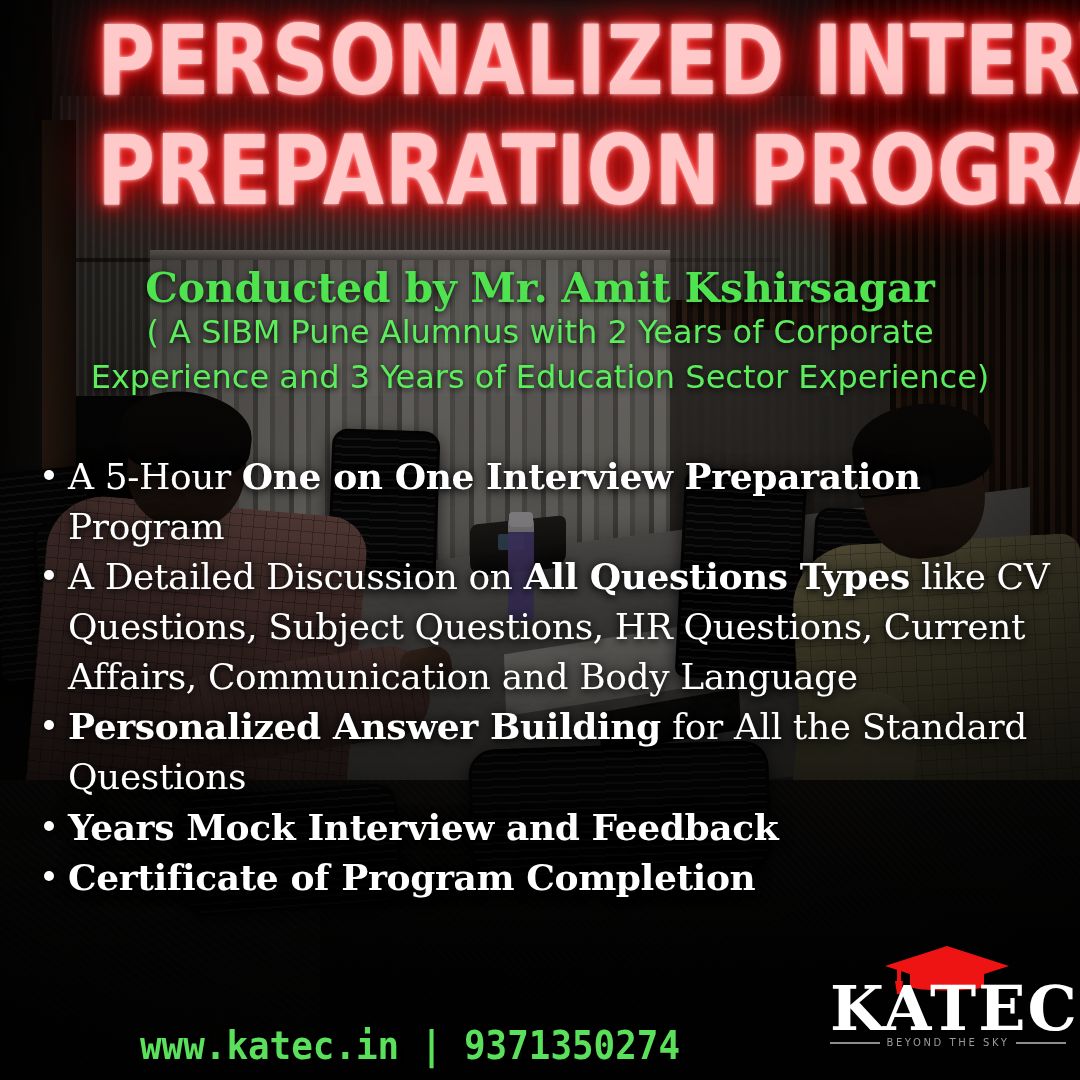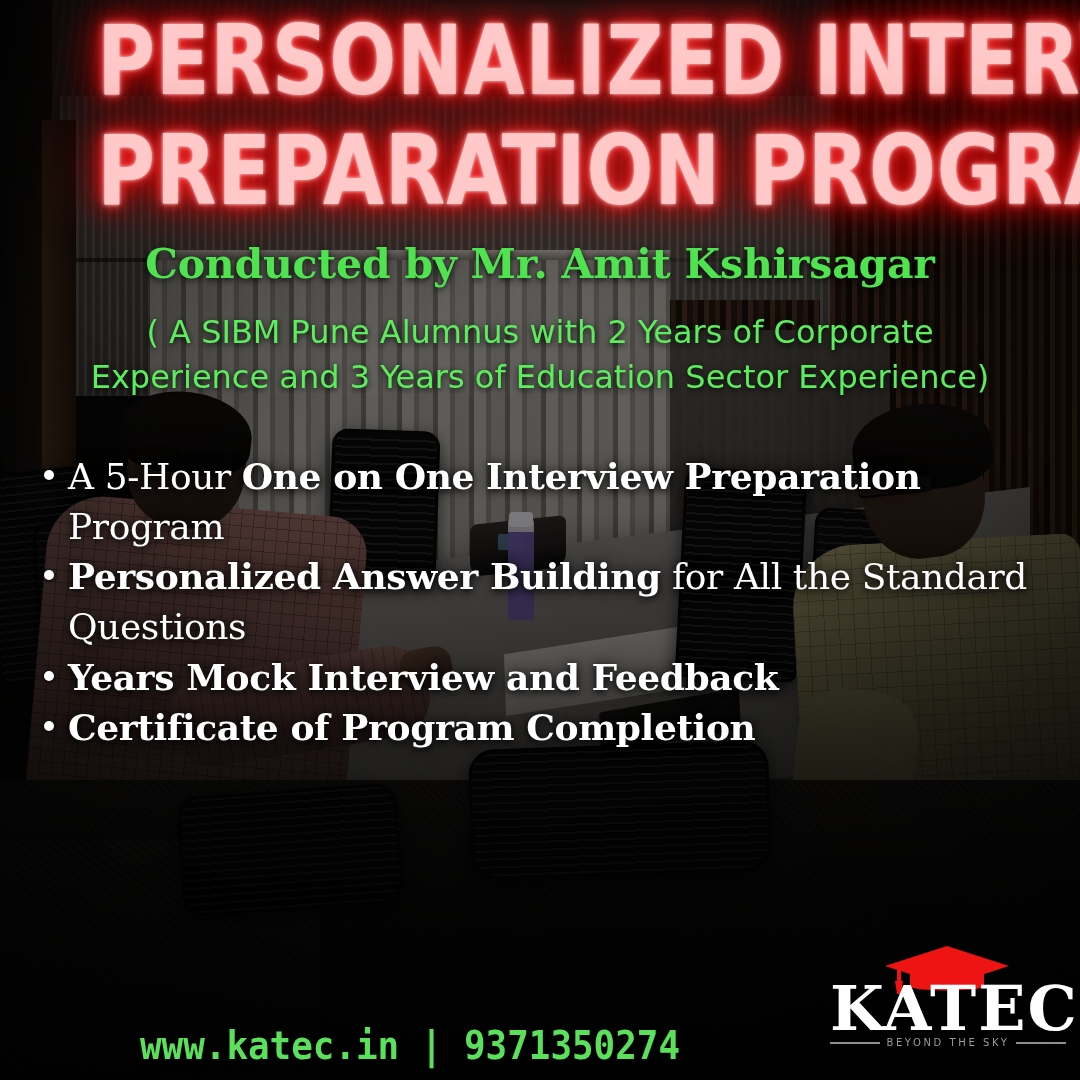--- a/index.html
+++ b/index.html
@@ -268,21 +268,21 @@
       0 0 10px #ff5a5a,
       0 0 22px #f01414,
       0 0 40px #d40808,
       0 0 70px #b00606;
     white-space:nowrap;
   }
   .title-line.l2 { margin-top:16px; }
 
   
   .conductor {
-    position:absolute; left:0; top:240px; width:1080px; text-align:center;
+    position:absolute; left:0; top:264px; width:1080px; text-align:center;
     font-family:"DejaVu Serif", serif;
     font-weight:700;
     font-size:41px;
     color:#4fe44f;
     letter-spacing:-0.2px;
     text-shadow:0 2px 6px rgba(0,0,0,.85);
   }
   .credential {
     position:absolute; left:60px; top:310px; width:960px; text-align:center;
     font-family:"DejaVu Sans", sans-serif;
@@ -421,20 +421,21 @@
     <div class="title-block">
       <div class="title-line l1">PERSONALIZED INTERVIEW</div>
       <div class="title-line l2">PREPARATION PROGRAM</div>
     </div>
 
     <div class="conductor">Conducted by Mr. Amit Kshirsagar</div>
     <div class="credential">( A SIBM Pune Alumnus with 2 Years of  Corporate Experience and 3 Years of Education Sector Experience)</div>
 
     <div class="bullets">
         <div class="bullet">A 5-Hour <b>One on One  Interview Preparation</b> Program</div>
+        <div class="bullet">A Detailed Discussion on <b>All Questions Types</b> like CV Questions, Subject Questions, HR Questions, Current Affairs, Communication and Body Language</div>
         <div class="bullet"><b>Personalized Answer Building</b> for All the Standard Questions</div>
         <div class="bullet all-bold">Years Mock Interview and Feedback</div>
         <div class="bullet all-bold">Certificate of Program Completion</div>
       </div>
 
     <div class="contact">www.katec.in | 9371350274</div>
 
     <div class="logo">
       <div class="cap-wrap">
         <svg viewBox="0 0 130 52" width="130" height="52" aria-hidden="true">

